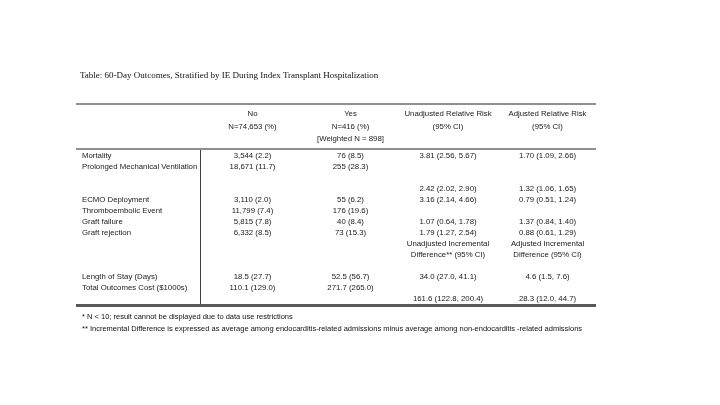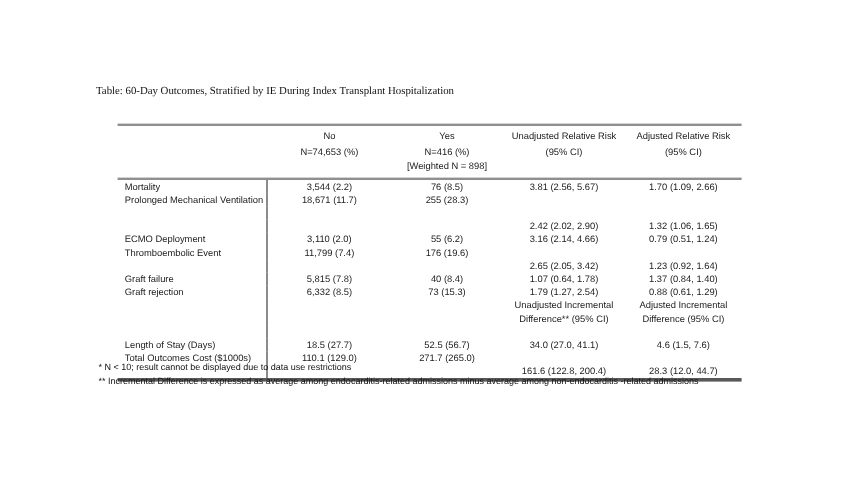--- a/index.html
+++ b/index.html
@@ -20,21 +20,21 @@
     left: 80px;
     top: 70px;
     font-size: 9px;
     line-height: 11px;
     color: #111111;
     white-space: nowrap;
     font-family: Liberation Serif, serif;
   }
   .table {
     position: absolute;
-    left: 98px;
+    left: 76px;
     top: 103px;
     width: 520px;
     border-top: 2px solid #8f8f8f;
     font-size: 7.8px;
   }
   .thead {
     display: grid;
     grid-template-columns: 125px 103px 93px 102px 97px;
     border-bottom: 2px solid #8f8f8f;
     padding: 3px 0 2px 0;
@@ -64,21 +64,21 @@
   }
   .c-num {
     text-align: center;
   }
   .table-bottom-rule {
     border-bottom: 3px solid #595959;
   }
   .footnotes {
     position: absolute;
     left: 82px;
-    top: 300px;
+    top: 311px;
     font-size: 7.5px;
     line-height: 12px;
     color: #111111;
     white-space: nowrap;
   }
 </style>
 </head>
 <body>
 
 <div class="title">Table: 60-Day Outcomes, Stratified by IE  During Index Transplant Hospitalization</div>
@@ -141,27 +141,20 @@
         <div class="cell c-num">0.79 (0.51, 1.24)</div>
       </div>
       <div class="trow">
         <div class="cell c-label">Thromboembolic Event</div>
         <div class="cell c-num">11,799 (7.4)</div>
         <div class="cell c-num">176 (19.6)</div>
         <div class="cell c-num"></div>
         <div class="cell c-num"></div>
       </div>
       <div class="trow">
-        <div class="cell c-label"></div>
-        <div class="cell c-num"></div>
-        <div class="cell c-num"></div>
-        <div class="cell c-num">2.65 (2.05, 3.42)</div>
-        <div class="cell c-num">1.23 (0.92, 1.64)</div>
-      </div>
-      <div class="trow">
         <div class="cell c-label">Graft failure</div>
         <div class="cell c-num">5,815 (7.8)</div>
         <div class="cell c-num">40 (8.4)</div>
         <div class="cell c-num">1.07 (0.64, 1.78)</div>
         <div class="cell c-num">1.37 (0.84, 1.40)</div>
       </div>
       <div class="trow">
         <div class="cell c-label">Graft rejection</div>
         <div class="cell c-num">6,332 (8.5)</div>
         <div class="cell c-num">73 (15.3)</div>

